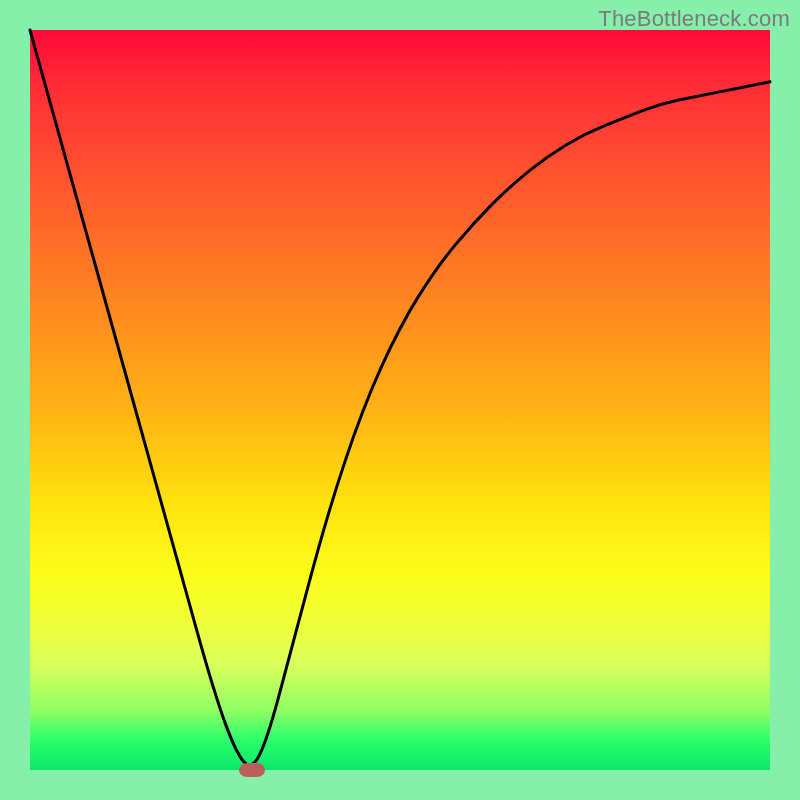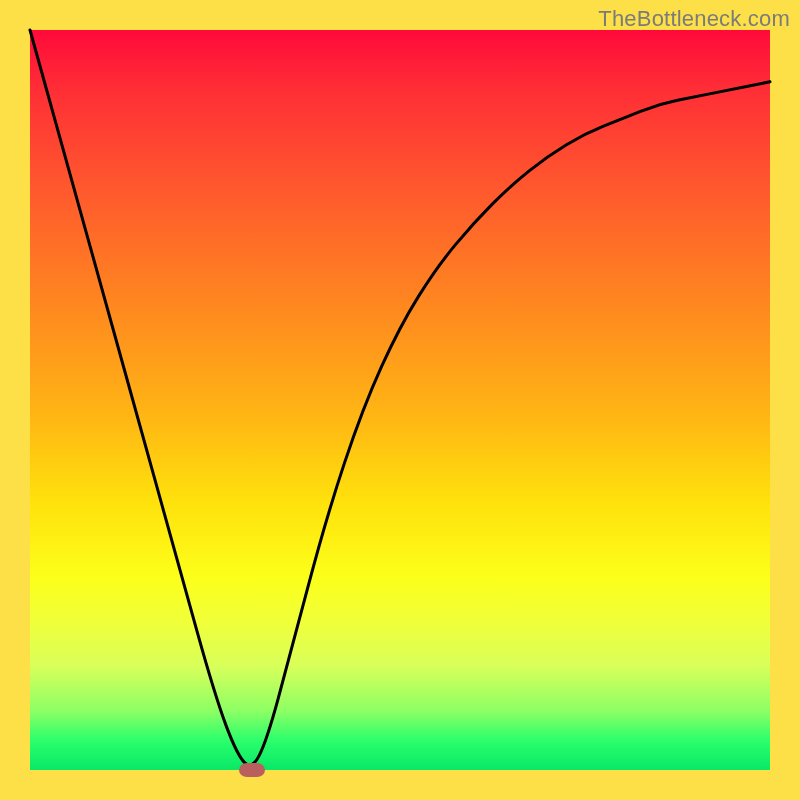--- a/index.html
+++ b/index.html
@@ -10,21 +10,21 @@
     background: #000;
     overflow: hidden;
     font-family: Arial, Helvetica, sans-serif;
   }
   .frame {
     position: absolute;
     left: 0;
     top: 0;
     width: 800px;
     height: 800px;
-    background: #fde047;
+    background: #86efac;
   }
   .plot-area {
     position: absolute;
     left: 30px;
     top: 30px;
     width: 740px;
     height: 740px;
     
     background: linear-gradient(
       to bottom,

